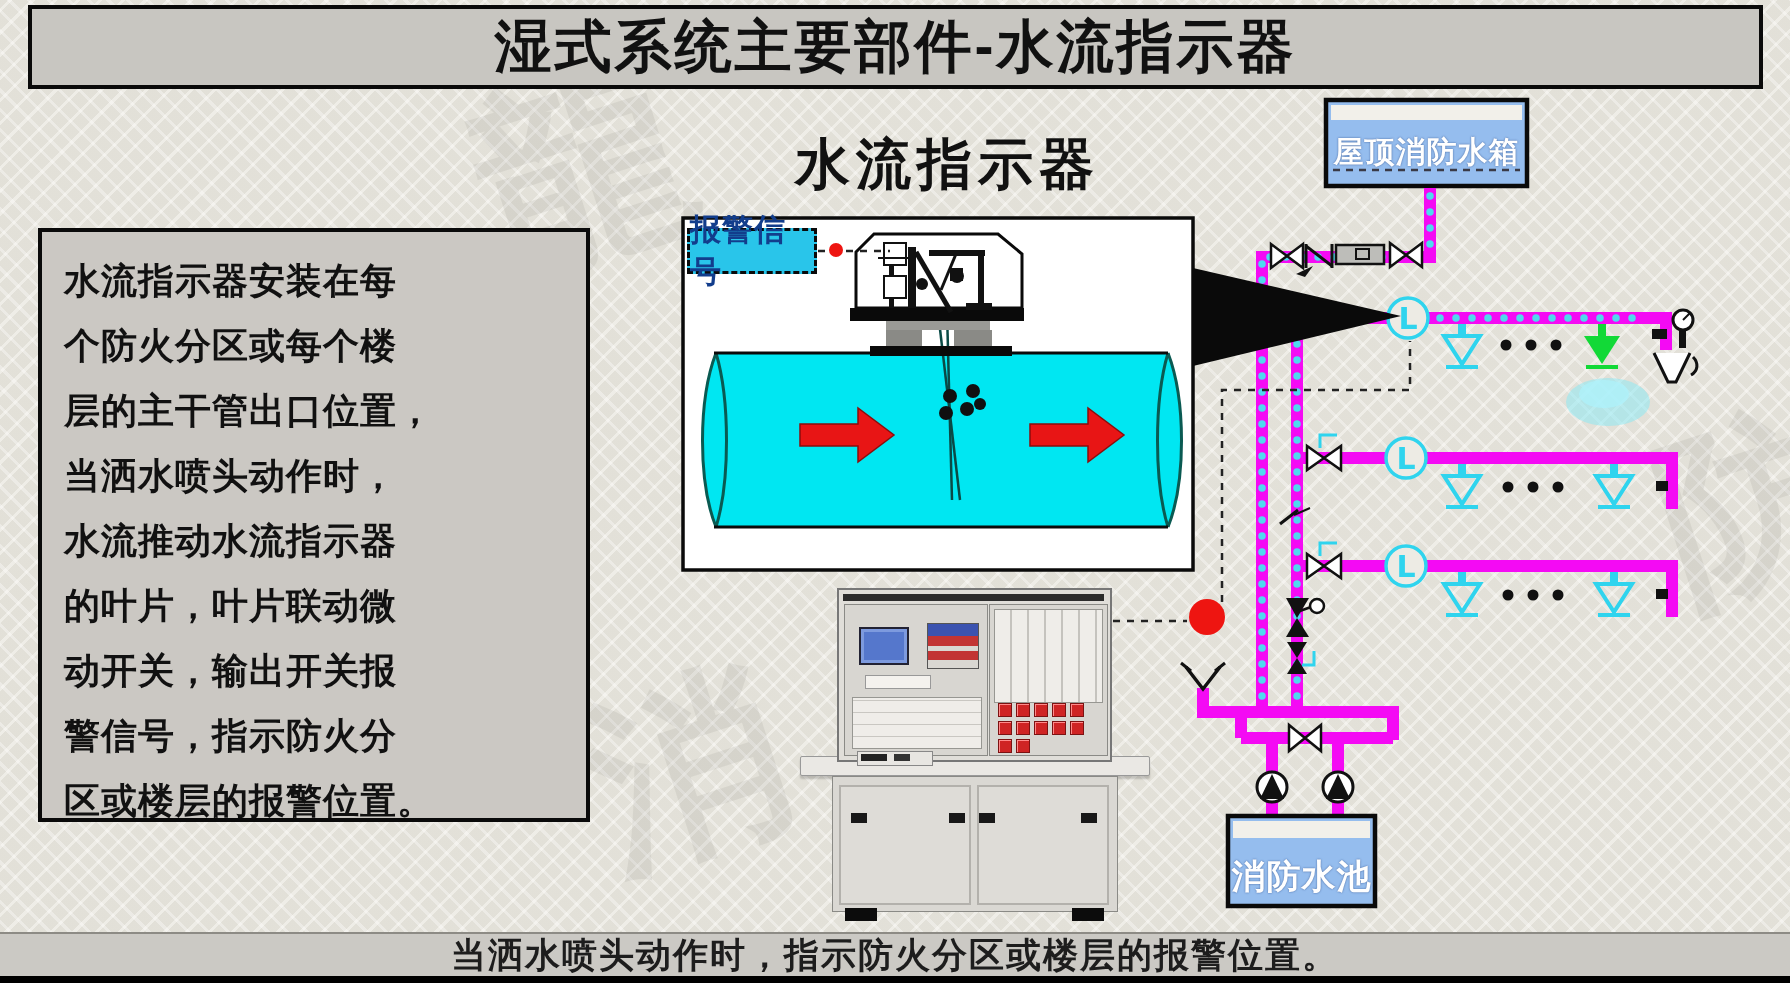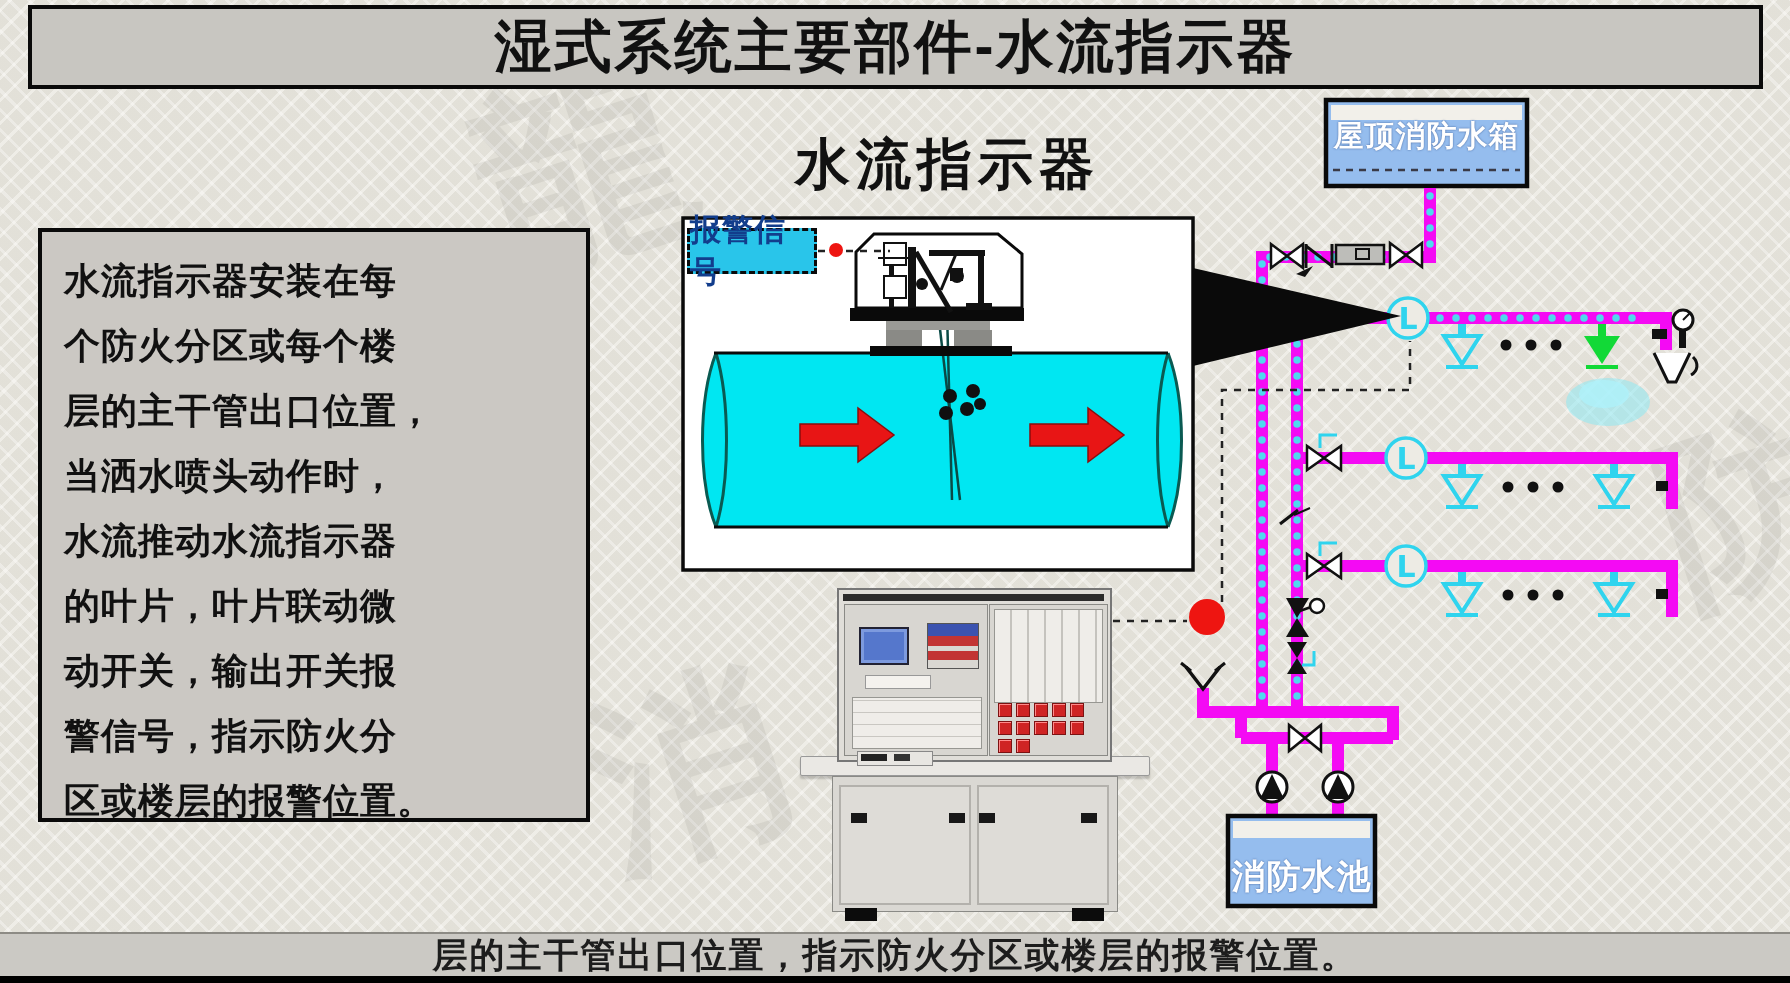--- a/index.html
+++ b/index.html
@@ -31,21 +31,21 @@
   }
   #alarm-label{
     left:687px;top:228px;width:124px;height:40px;background:var(--alarmLabelBg,#29c5ea);
     border:3px dashed #0a0a0a;display:flex;align-items:center;justify-content:center;
     font-size:31px;font-weight:700;color:var(--alarmLabelText,#123d8c);letter-spacing:1px;
   }
   .tank-label{
     position:absolute;color:#fff;font-weight:700;text-align:center;
     text-shadow:0 0 2px rgba(40,70,130,.8);
   }
-  #roof-tank-label{left:1330px;top:116px;width:193px;font-size:30px;letter-spacing:1px;}
+  #roof-tank-label{left:1330px;top:132px;width:193px;font-size:30px;letter-spacing:1px;}
   #pool-label{left:1230px;top:854px;width:143px;font-size:34px;letter-spacing:1px;}
   #footer-bar{
     left:0;top:932px;width:1790px;height:44px;background:#cbc9c4;border-top:2px solid #8d8b85;
     display:flex;align-items:center;justify-content:center;box-sizing:border-box;
   }
   #footer-bar .t{font-size:35px;font-weight:700;color:#1d1d1d;letter-spacing:2px;}
   #bottom-strip{left:0;top:976px;width:1790px;height:7px;background:#000;}
   
   .pipe{stroke:var(--pipe,#f40af4);stroke-width:12;fill:none;}
   .dots{stroke:var(--dot,#4fd9ef);stroke-width:7.5;fill:none;stroke-linecap:round;stroke-dasharray:0 16;}
@@ -382,15 +382,15 @@
 </div>
 
 <div id="diagram-heading" class="abs">水流指示器</div>
 
 <div id="alarm-label" class="abs">报警信号</div>
 
 <div id="roof-tank-label" class="tank-label">屋顶消防水箱</div>
 <div id="pool-label" class="tank-label">消防水池</div>
 
 <div id="footer-bar" class="abs">
-  <div class="t">层的主干管出口位置，指示防火分区或楼层的报警位置。</div>
+  <div class="t">当洒水喷头动作时，指示防火分区或楼层的报警位置。</div>
 </div>
 <div id="bottom-strip" class="abs"></div>
 
 </body></html>

